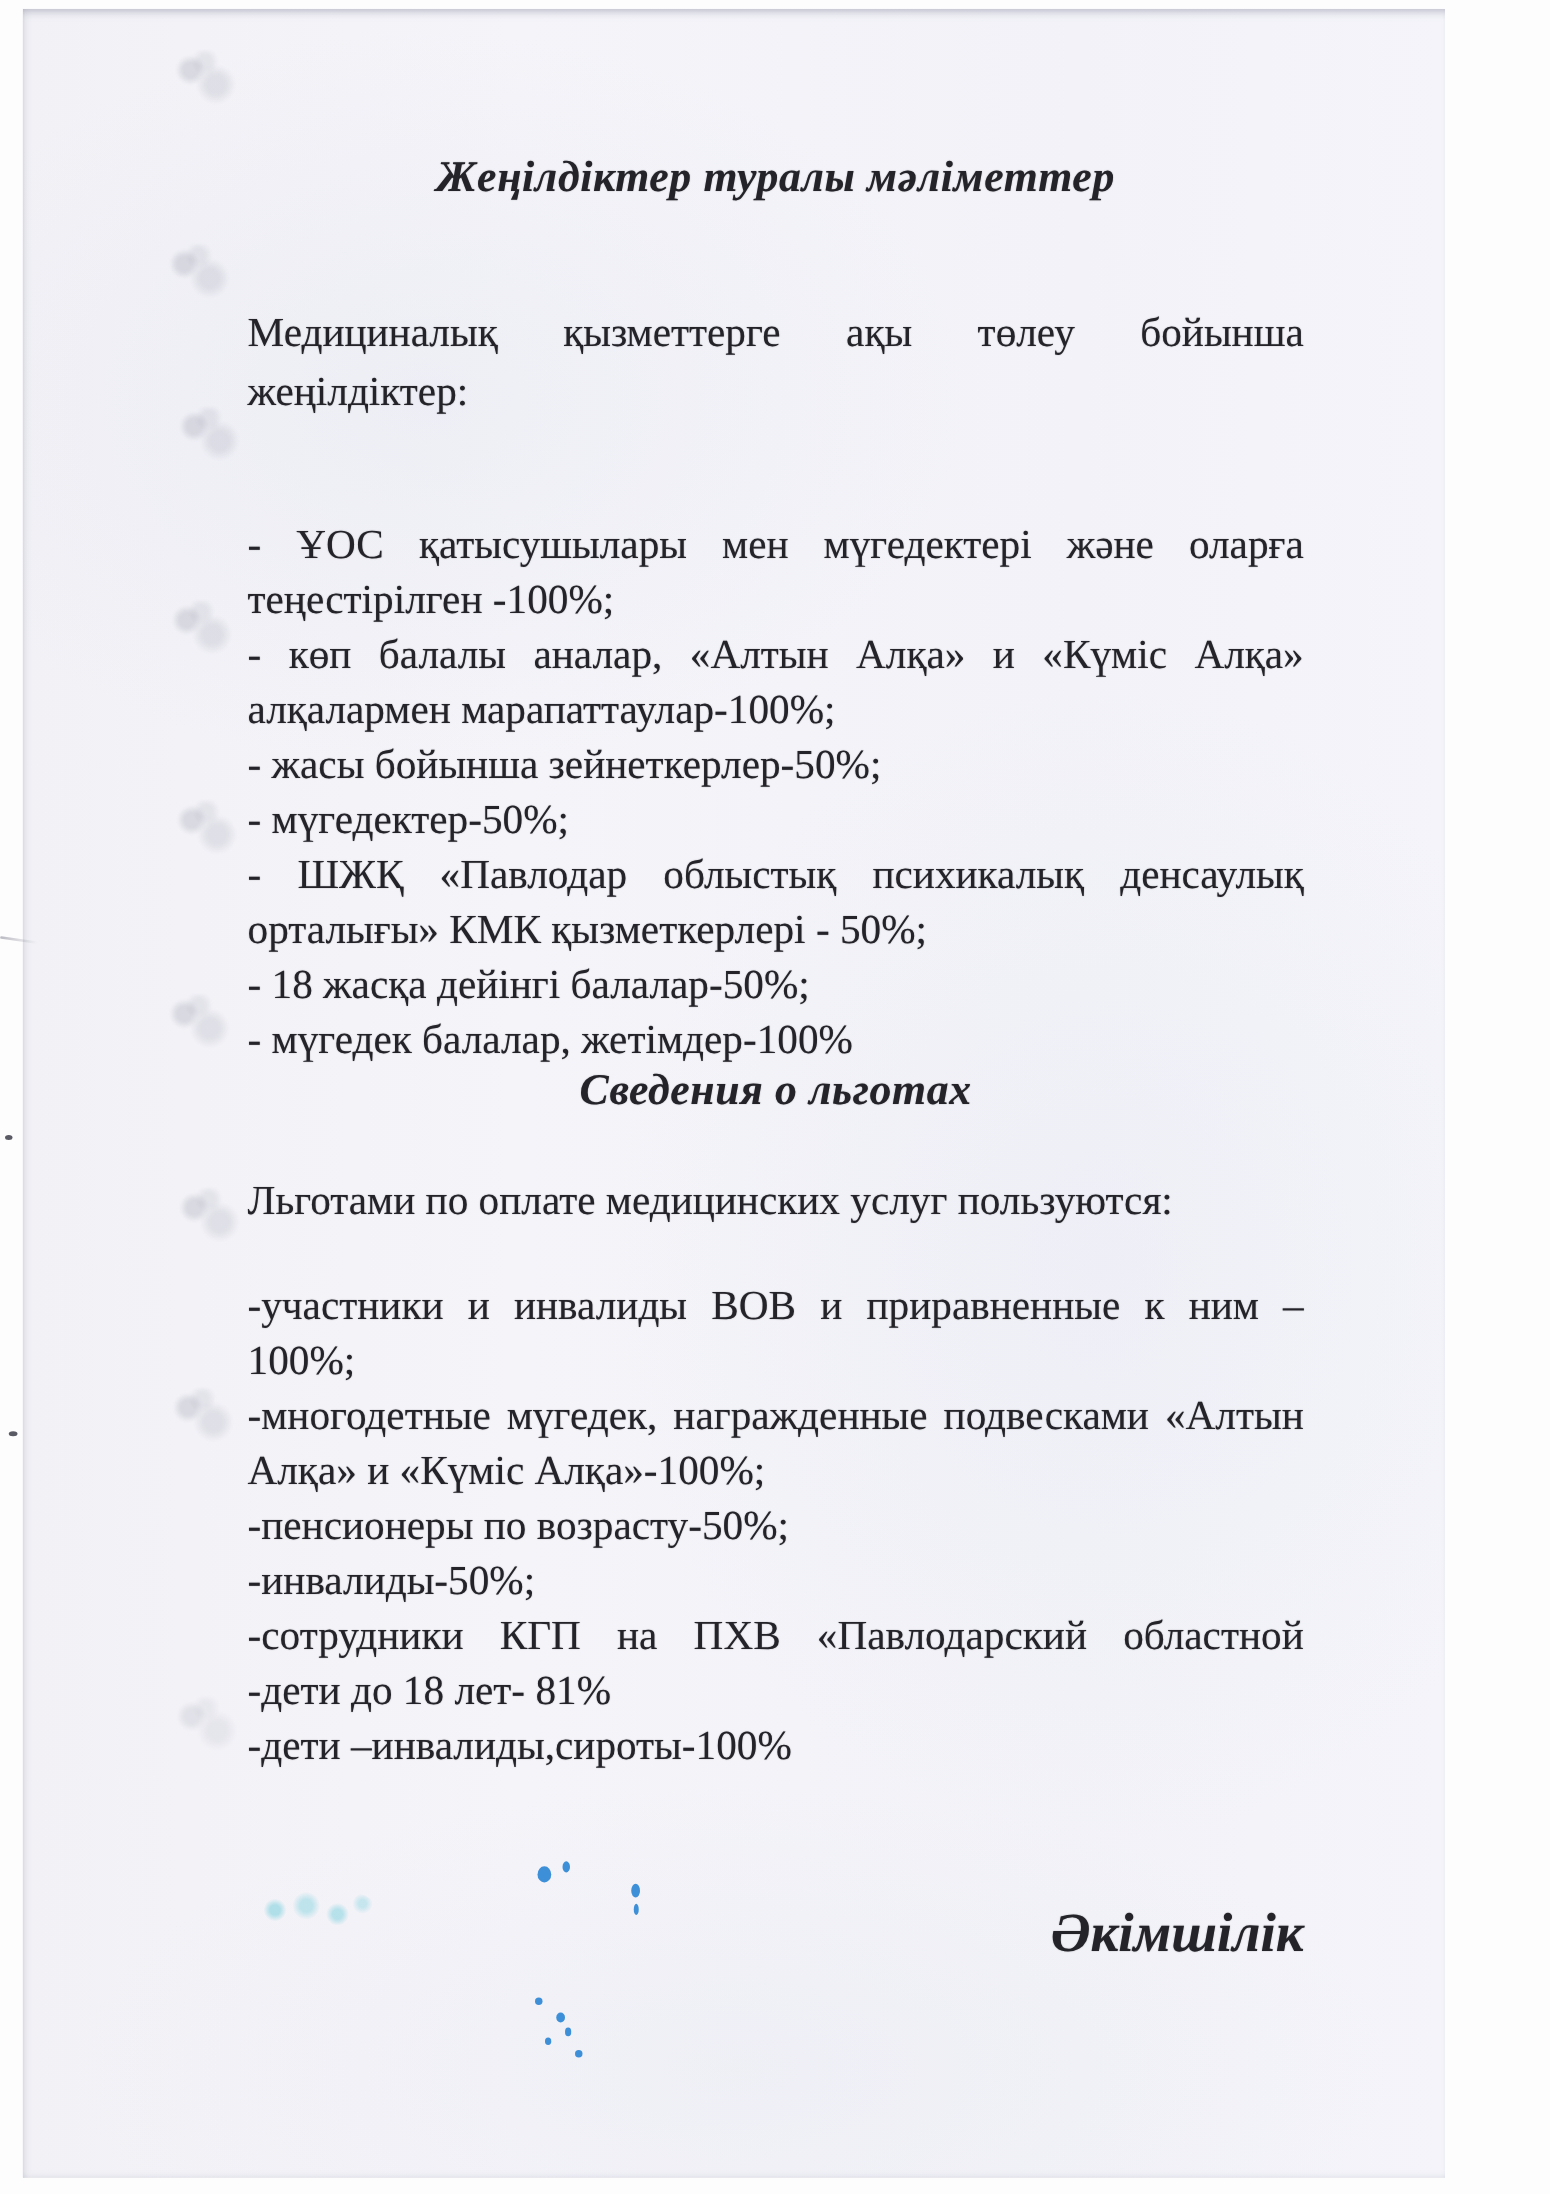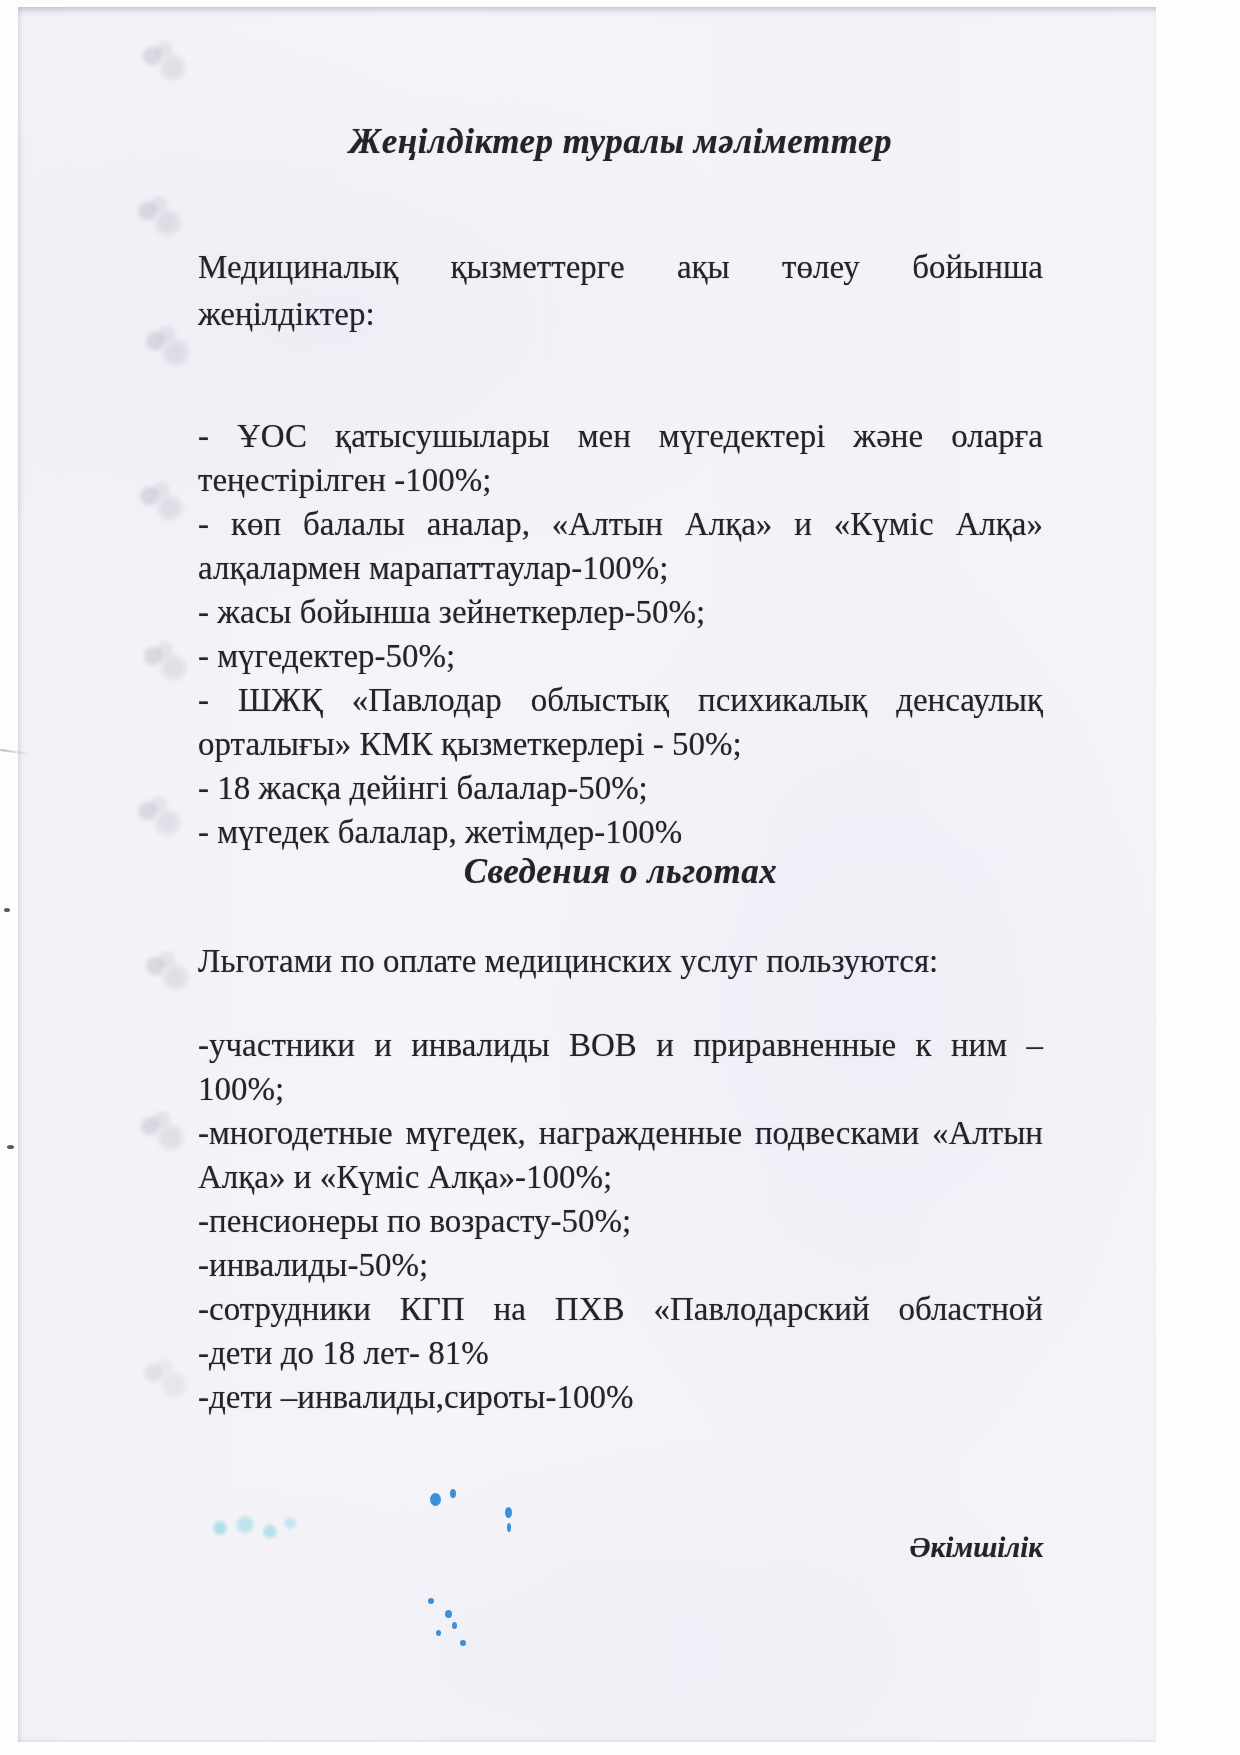--- a/index.html
+++ b/index.html
@@ -24,21 +24,21 @@
   
   .t{
     position:absolute;left:180px;width:845px;
     color:#232329;font-size:33px;line-height:44px;
     text-shadow:0 0 1px rgba(35,35,41,.45);
   }
   .line{min-height:44px;}
   .intro .line{min-height:47px;line-height:47px;}
   .j{text-align:justify;text-align-last:justify;}
   .heading{font-weight:700;font-style:italic;text-align:center;font-size:35px;letter-spacing:.5px;}
-  .sig{font-weight:700;font-style:italic;text-align:right;font-size:29px;}
+  .sig{font-weight:700;font-style:italic;text-align:right;font-size:44px;}
   
   .smudge{
     position:absolute;width:58px;height:46px;border-radius:50%;
     background:
       radial-gradient(circle at 30% 35%, rgba(130,130,150,.30) 0 6px, transparent 12px),
       radial-gradient(circle at 65% 60%, rgba(130,130,150,.22) 0 8px, transparent 16px),
       radial-gradient(circle at 50% 20%, rgba(130,130,150,.18) 0 5px, transparent 11px);
     filter:blur(1px);opacity:.75;
   }
   .cyan-smudge{

